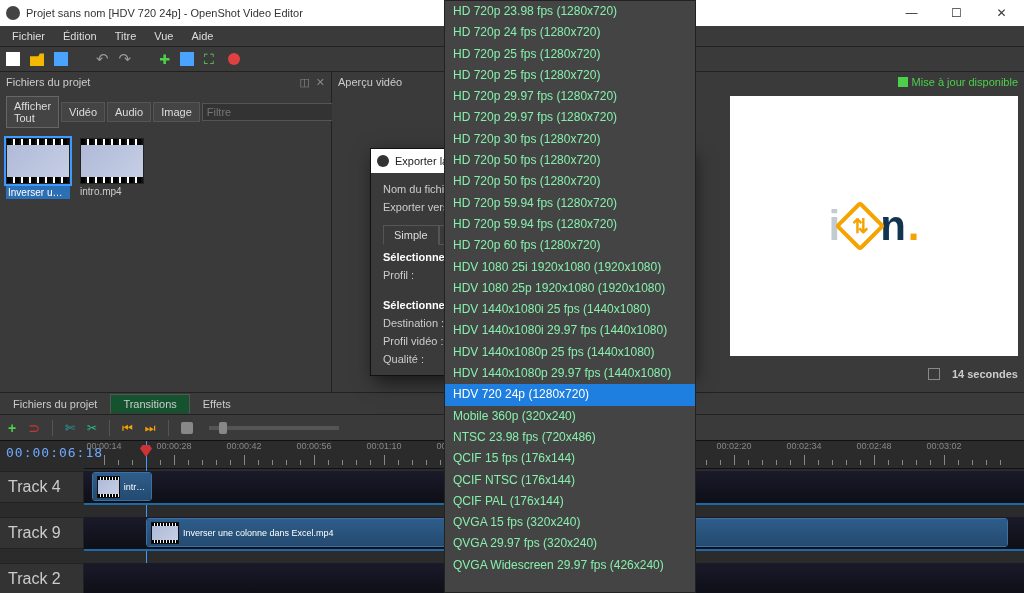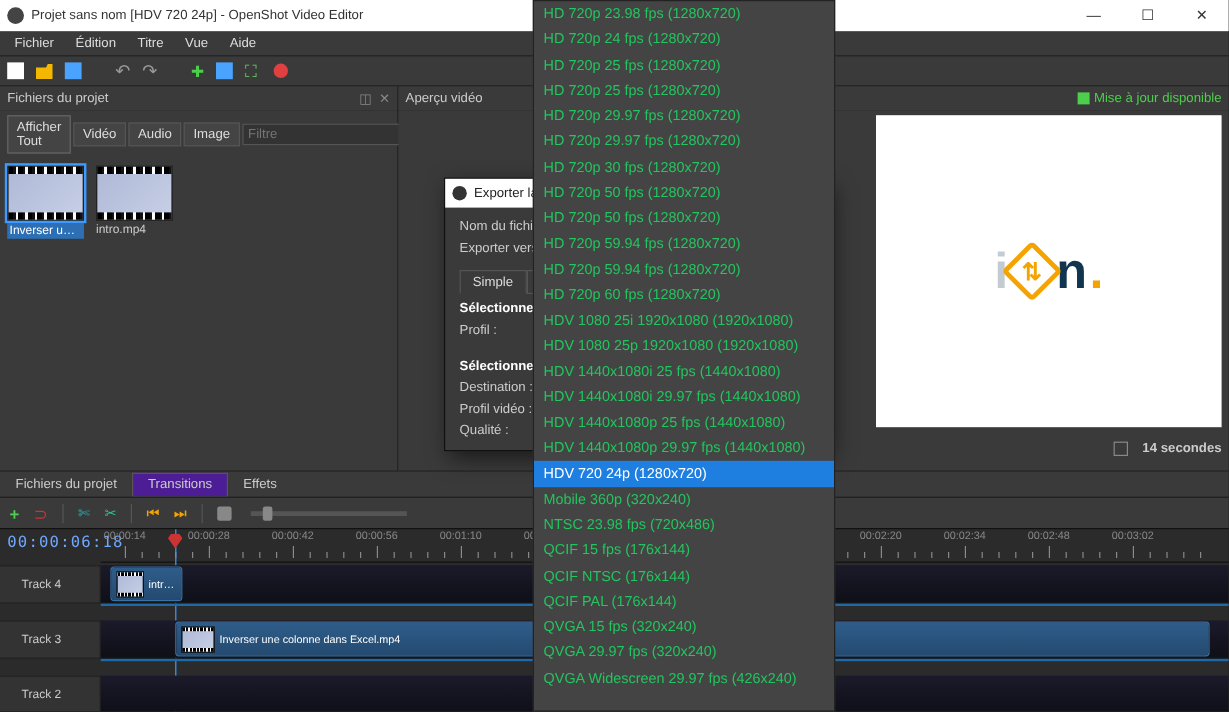--- a/index.html
+++ b/index.html
@@ -56,21 +56,21 @@
   .previewcanvas .logo .dot2{ color:#f5a300; }
   .previewctrls { position:absolute; bottom:4px; right:6px; left:340px; height:28px; display:flex; align-items:center; gap:8px; justify-content:center; }
   .previewctrls .pbtn { color:#f5a300; font-size:16px; }
   .previewctrls .spacer { flex:1; }
   .previewctrls .dur { color:#ccc; font-size:11px;font-weight:bold; }
   .previewctrls .durbox { width:12px;height:12px; border:1px solid #888; margin-right:4px; }
 
   
   .tabbar { height:22px; background:#3a3a3a; display:flex; align-items:center; border-top:1px solid #222; }
   .tabbar .tab { padding:3px 12px; color:#ccc; border:1px solid transparent; font-size:11px; }
-  .tabbar .tab.active { background:#4c1d95; border:1px solid #555; border-bottom-color:#3a3a3a; }
+  .tabbar .tab.active { background:#14532d; border:1px solid #555; border-bottom-color:#3a3a3a; }
 
   
   .tltool { height:26px; background:#3a3a3a; border-top:1px solid #222; display:flex; align-items:center; gap:12px; padding:0 8px;}
   .tltool .g { color:#4cd04c; font-size:14px; font-weight:bold;}
   .tltool .mag { color:#c33; font-size:14px; }
   .tltool .sc { color:#2aa; font-size:12px;}
   .tltool .mark { color:#f5a300; font-size:12px; }
   .tltool .mark2 { color:#f5a300; font-size:12px; }
   .tltool .disk { width:12px;height:12px; background:#888; border-radius:2px;}
   .tltool .slider { flex:0 0 130px; height:4px; background:#555; position:relative; margin-left:4px;}
@@ -79,21 +79,21 @@
   
   .timeline { position:relative; background:#2b2b2b; height: calc(593px - 26px - 20px - 26px - 20px - 300px - 22px - 26px); overflow:hidden; border-top:1px solid #111;}
   .tcode { position:absolute; left:6px; top:4px; color:#6fa8ff; font-size:13px; font-family:monospace; letter-spacing:1px; }
   .ruler { position:absolute; left:84px; right:0; top:0; height:28px; border-bottom:1px solid #111;text-align:right; }
   .ruler .tick { position:absolute; top:14px; width:1px; height:10px; background:#888; }
   .ruler .lbl { position:absolute; top:0px; font-size:9px; color:#888; transform:translateX(-50%); }
   .playhead { position:absolute; top:0; bottom:0; width:1px; background:#3d9bff; left:146px; }
   .playhead::before { content:""; position:absolute; top:4px; left:-6px; width:12px; height:12px; background:#c33; clip-path:polygon(50% 100%,0 30%,20% 0,80% 0,100% 30%); }
 
   .trackrow { position:absolute; left:0; right:0; height:32px; display:flex; }
-  .trackrow .tlabel { width:84px; background:#333; border:1px solid #222; border-left:none; color:#ccc; font-size:10px; display:flex; align-items:center; padding-left:18px; }
+  .trackrow .tlabel { width:84px; background:#333; border:1px solid #222; border-left:none; color:#ccc; font-size:16px; display:flex; align-items:center; padding-left:8px; }
   .trackrow .tlane { flex:1; background: linear-gradient(#1a1a2a,#0f0f18); border-bottom:1px solid #111; position:relative; }
   .trow1{ top:30px;} .trow2{ top:76px;} .trow3{ top:122px;}
 
   .tclip { position:absolute; top:1px; bottom:1px; border:1px solid #3d6fa0; background:#2a4a6a; border-radius:3px; overflow:hidden;}
   .tclip .hdr { background: linear-gradient(#2e5d8a,#244a70); height:100%; display:flex; align-items:center; padding:0 4px; gap:4px;}
   .tclip .mini { width:28px; height:22px; background:linear-gradient(135deg,#aeb8d6,#c8d0e6); border:1px solid #111; position:relative;}
   .tclip .mini::before,.tclip .mini::after{content:"";position:absolute;left:0;right:0;height:3px;background:repeating-linear-gradient(90deg,#000 0 2px,#fff 2px 3px);}
   .tclip .mini::before{top:0}.tclip .mini::after{bottom:0}
   .tclip .cname { font-size:9px; color:#fff; white-space:nowrap; overflow:hidden; text-overflow:ellipsis;}
   .tlane .underline { position:absolute; left:0; right:0; bottom:-3px; height:2px; background:#1e6aa8; }
@@ -105,21 +105,21 @@
   .exportdlg .body { padding:10px 12px; display:flex; flex-direction:column; gap:6px; }
   .exportdlg .row { display:flex; align-items:center; gap:6px; }
   .exportdlg .lbl { color:#ccc; }
   .exportdlg .tabs { display:flex; margin-top:6px;}
   .exportdlg .etab { padding:3px 10px; border:1px solid #555; background:#3a3a3a; }
   .exportdlg .etab.active { background:#3a3a3a; border-bottom-color:#3a3a3a; }
   .exportdlg .bold { font-weight:bold; color:#fff; }
 
   
   .dropdown { position:absolute; left:444px; top:0; width:252px; bottom:0; background:#444; border:1px solid #222; overflow:hidden; z-index:50; }
-  .dropdown .item { padding:2px 8px; font-size:12px; color:#22c55e; line-height:17.3px; white-space:nowrap;}
+  .dropdown .item { padding:2px 8px; font-size:12px; color:#86efac; line-height:17.3px; white-space:nowrap;}
   .dropdown .item.sel { background:#1e7fe0; color:#fff; }
 
   .panelhdr-row{ display:flex; }
   .panelhdr-row .ph{ background:#3a3a3a; height:20px; display:flex; align-items:center; font-size:11px; color:#ccc; padding-left:6px;}
   .panelhdr-row .ph1{ width:332px; border-right:1px solid #222;}
   .panelhdr-row .ph2{ flex:1; display:flex; }
   .ph .ricons{ margin-left:auto; margin-right:6px; display:flex; gap:6px; color:#888;}
   .ph2 .update{ margin-left:auto; margin-right:6px; color:#4cd04c; display:flex; align-items:center; gap:4px;}
   .ph2 .update .sq{ width:10px;height:10px;background:#4cd04c;}
 
@@ -339,21 +339,21 @@
         <div class="hdr">
             <div class="mini"></div>
             <span class="cname">intro.…</span>
           </div>
       </div>
       <div class="underline"></div>
     </div>
   </div>
 
   <div class="trackrow trow2">
-    <div class="tlabel">Track 3</div>
+    <div class="tlabel">Track 9</div>
     <div class="tlane">
       <div class="tclip" style="left:62px; right:16px;">
         <div class="hdr">
             <div class="mini"></div>
             <span class="cname">Inverser une colonne dans Excel.mp4</span>
           </div>
       </div>
       <div class="underline"></div>
     </div>
   </div>

